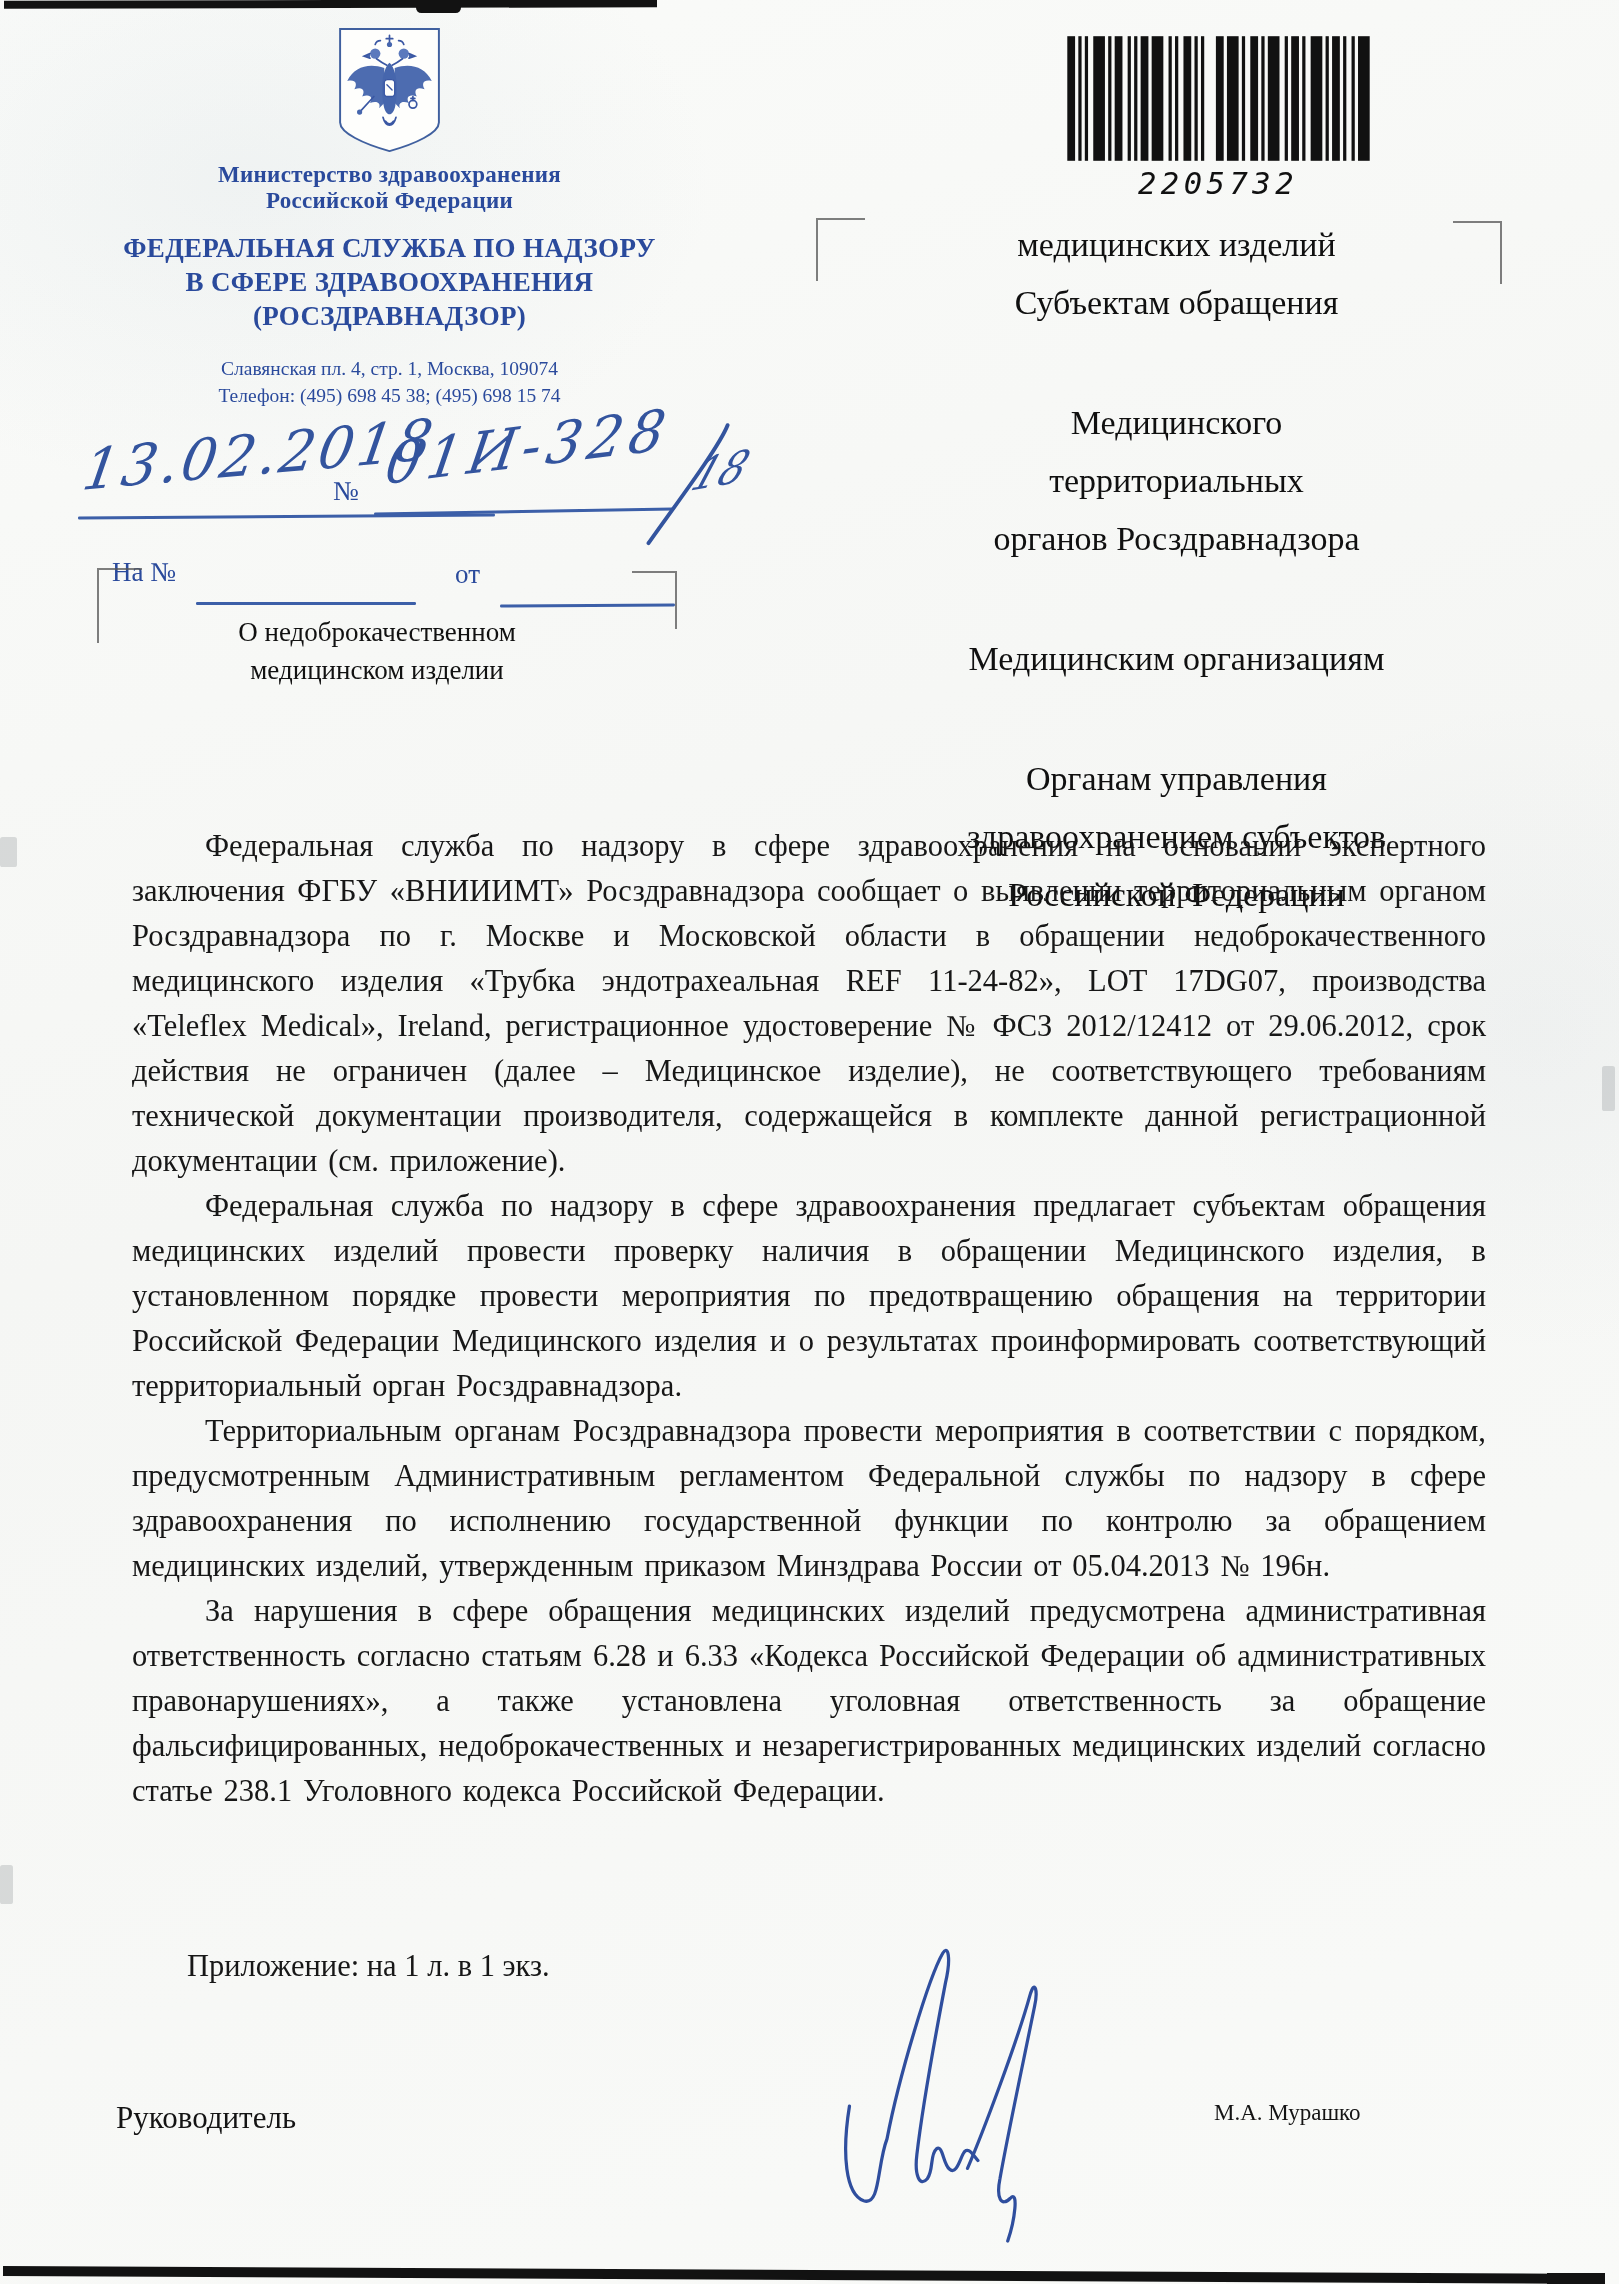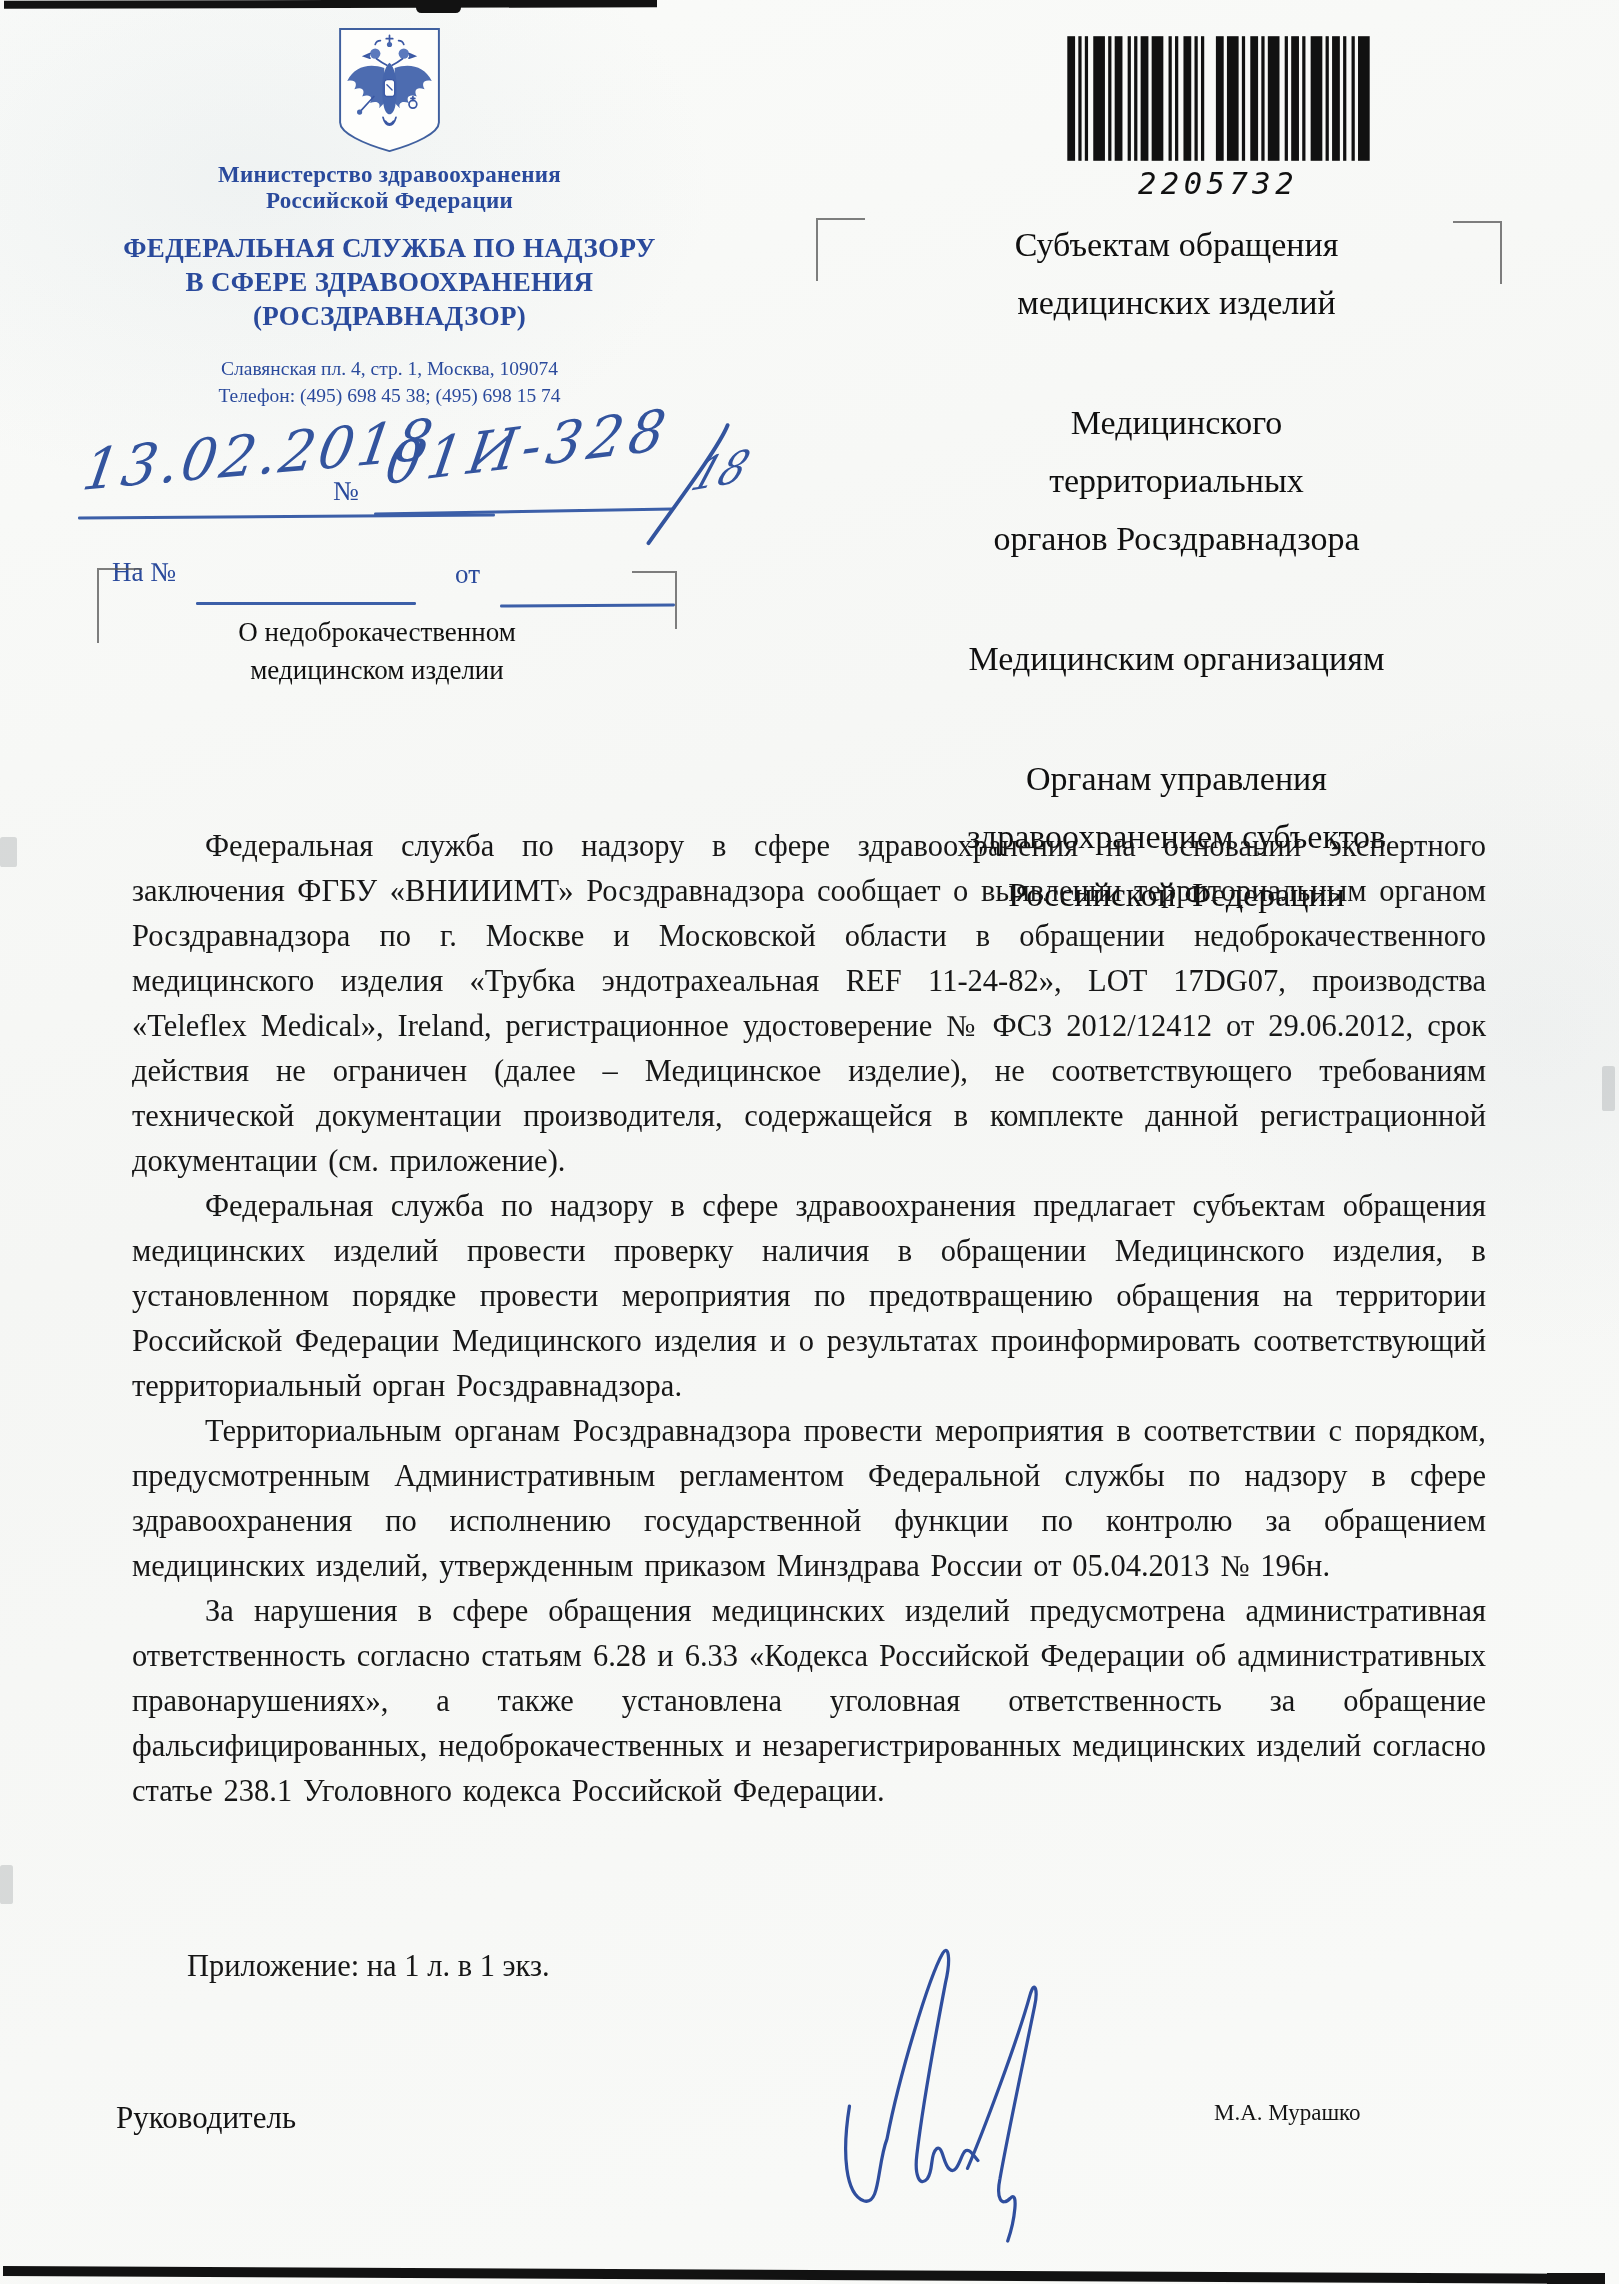--- a/index.html
+++ b/index.html
@@ -179,22 +179,22 @@
         <rect x="450" y="0" width="18" height="192" fill="#111"></rect>
       </svg>
     <div class="barcode-num">2205732</div>
   </div>
 
   <div class="corner tl" style="left:816px;top:218px;width:47px;height:61px;"></div>
   <div class="corner tr" style="left:1453px;top:221px;width:47px;height:61px;"></div>
 
   <div class="recipients">
     <div class="grp">
+      <div>медицинских изделий</div>
       <div>Субъектам обращения</div>
-      <div>медицинских изделий</div>
     </div>
     <div class="grp">
       <div>Медицинского</div>
       <div>территориальных</div>
       <div>органов Росздравнадзора</div>
     </div>
     <div class="grp">
       <div>Медицинским организациям</div>
     </div>
     <div class="grp">

